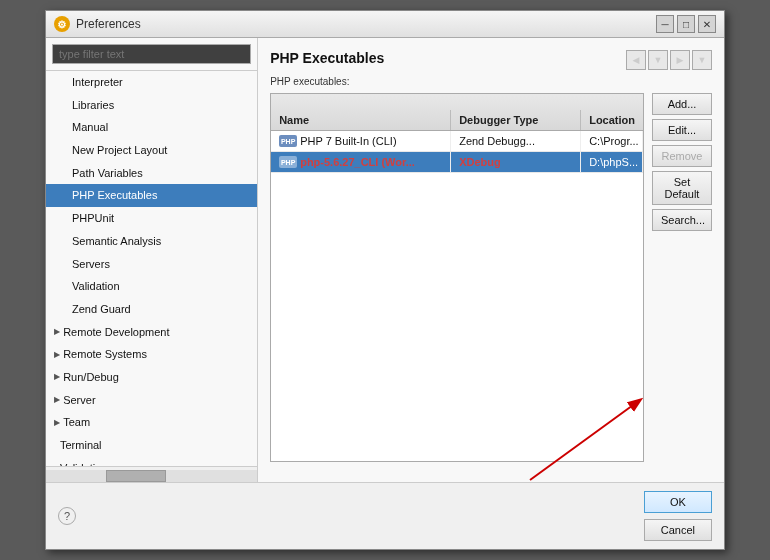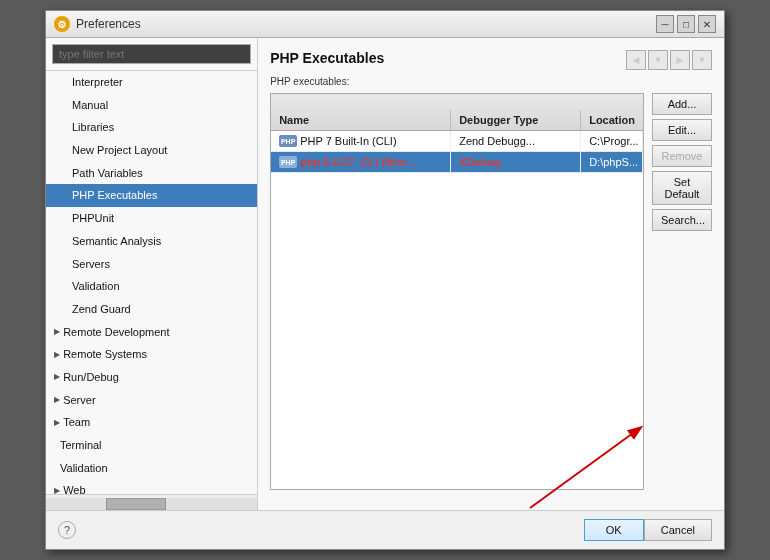--- a/index.html
+++ b/index.html
@@ -345,21 +345,22 @@
       display: flex;
       align-items: center;
       justify-content: center;
       font-size: 11px;
       color: #555;
       cursor: pointer;
     }
 
     .dialog-btns {
       display: flex;
-      gap: 0;
+      gap: 6px;
+      flex-direction: column;
     }
 
     .dialog-btn {
       padding: 4px 16px;
       border: 1px solid #aaa;
       background: linear-gradient(to bottom, #f5f5f5, #e0e0e0);
       font-size: 11px;
       cursor: pointer;
       color: #111;
       min-width: 60px;
@@ -386,22 +387,22 @@
   <div class="dialog-body">
 
     <div class="left-panel">
       <div class="filter-input-wrap">
         <input class="filter-input" type="text" placeholder="type filter text" style="">
       </div>
 
       <div class="tree-area">
 
         <div class="tree-item indent1">Interpreter</div>
+        <div class="tree-item indent1">Libraries</div>
         <div class="tree-item indent1">Manual</div>
-        <div class="tree-item indent1">Libraries</div>
         <div class="tree-item indent1">New Project Layout</div>
         <div class="tree-item indent1">Path Variables</div>
         <div class="tree-item indent1 selected">PHP Executables</div>
         <div class="tree-item indent1">PHPUnit</div>
         <div class="tree-item indent1">Semantic Analysis</div>
         <div class="tree-item indent1">Servers</div>
         <div class="tree-item indent1">Validation</div>
         <div class="tree-item indent1">Zend Guard</div>
 
         <div class="tree-group">

